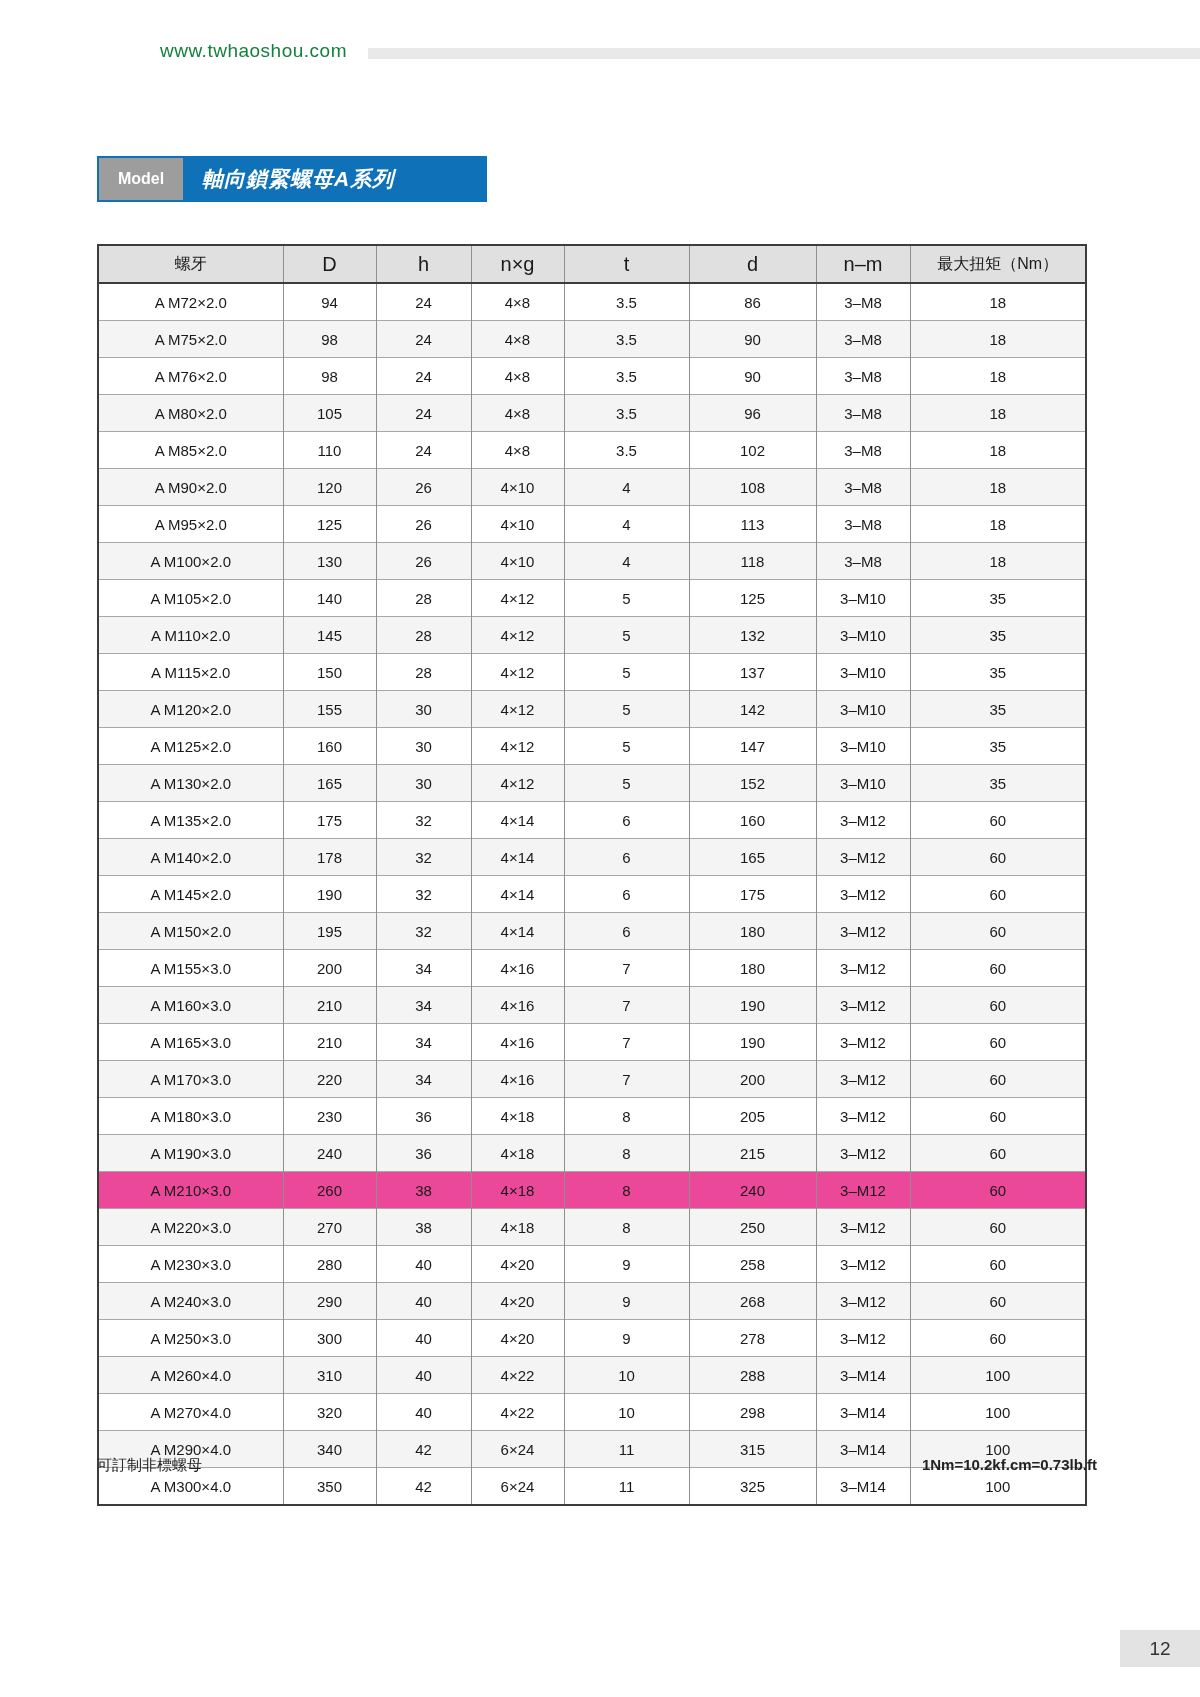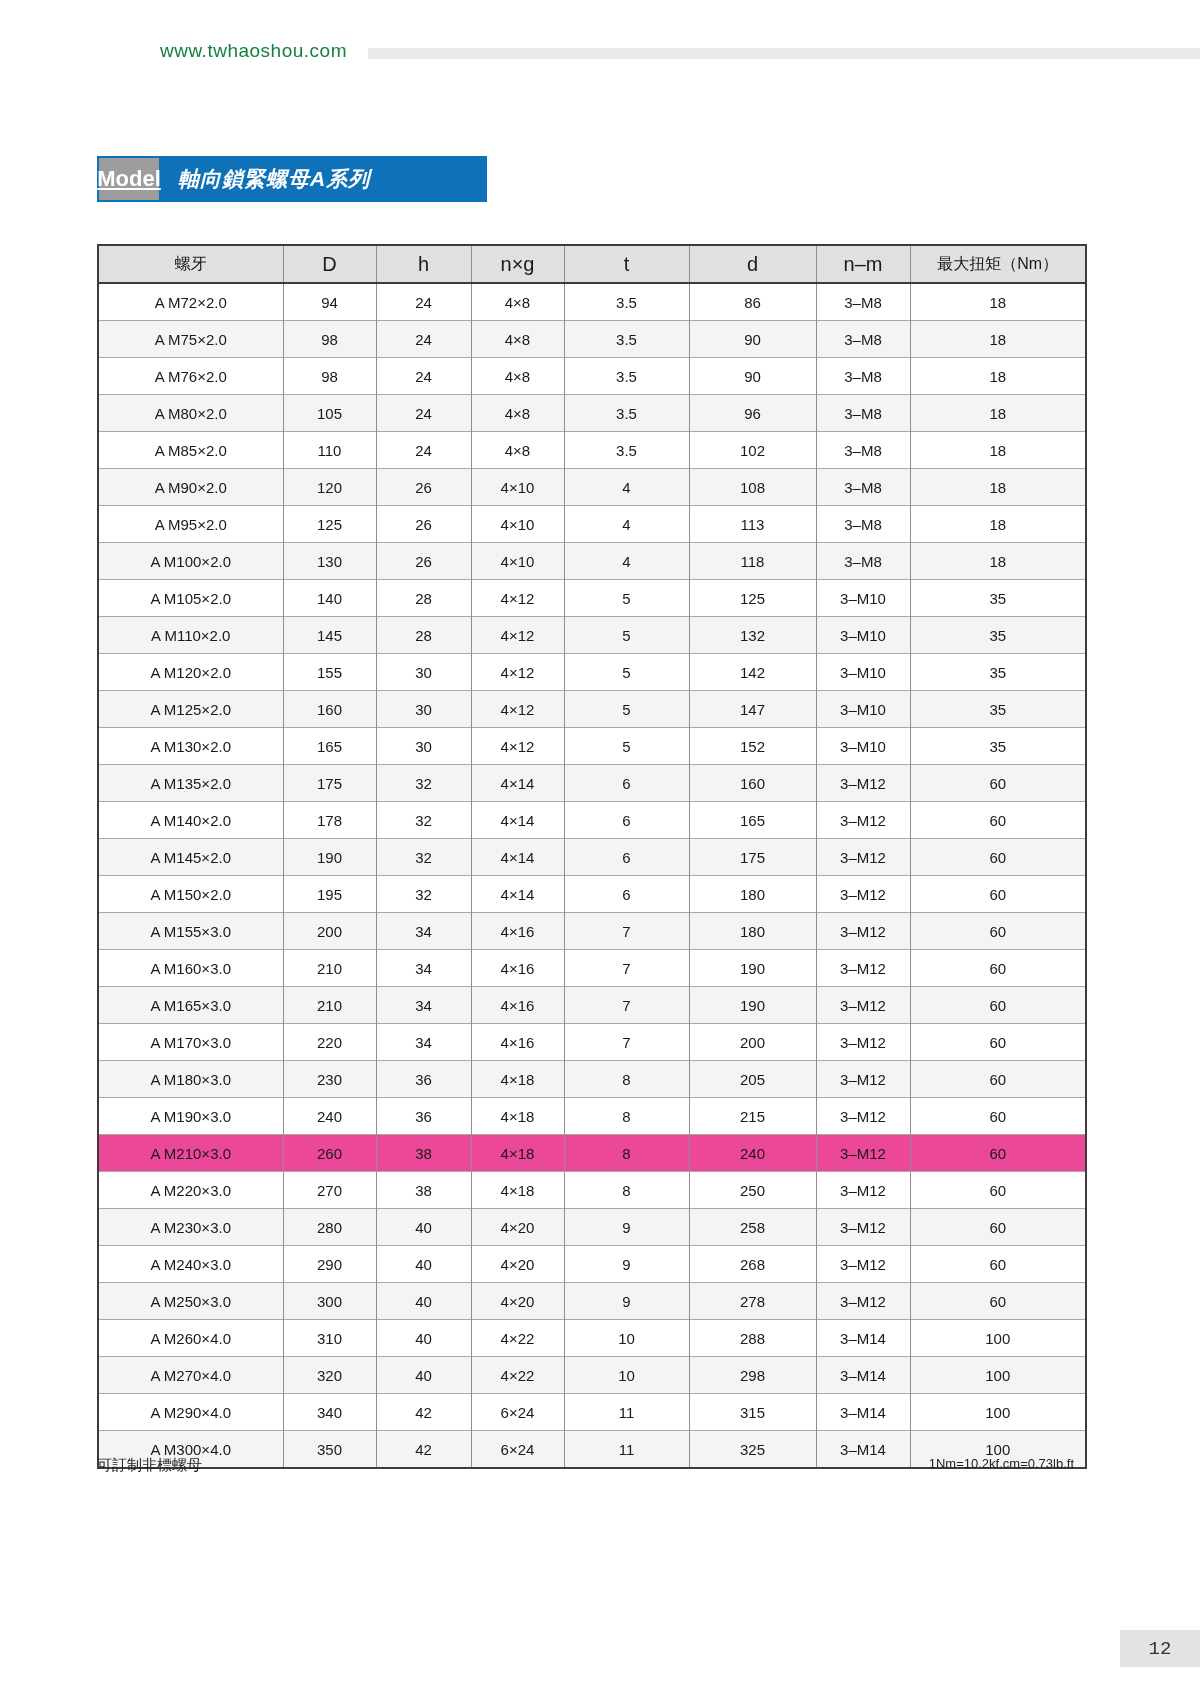--- a/index.html
+++ b/index.html
@@ -14,22 +14,22 @@
   }
   .site-rule{
     position:absolute;left:368px;top:48px;width:832px;height:11px;background:#e9e9e9;
   }
   
   .title-bar{
     position:absolute;left:97px;top:156px;width:390px;height:46px;
     display:flex;align-items:stretch;
   }
   .model-box{
-    width:60px;margin:2px 0 2px 2px;display:flex;align-items:center;justify-content:center;
-    color:#ffffff;font-weight:bold;font-size:22px;text-decoration:underline;
+    width:84px;margin:2px 0 2px 2px;display:flex;align-items:center;justify-content:center;
+    color:#ffffff;font-weight:bold;font-size:16px;
   }
   .series-title{
     flex:1;display:flex;align-items:center;color:#ffffff;font-weight:bold;
     font-size:21px;margin-left:19px;letter-spacing:1px;font-style:italic;
   }
   
   .spec-table-wrap{position:absolute;left:97px;top:244px;}
   table.spec{
     border-collapse:collapse;table-layout:fixed;width:988px;
     border:2px solid #3c3c3c;
@@ -44,24 +44,24 @@
     height:34px;text-align:center;vertical-align:middle;font-size:15px;color:#1a1a1a;
     border-right:1px solid #8f8f8f;border-top:1px solid #a8a8a8;
     overflow:hidden;white-space:nowrap;
   }
   table.spec th:last-child, table.spec td:last-child{border-right:none;}
   table.spec tbody tr{background:#ffffff;margin-left:36px;}
   table.spec tbody tr:nth-child(even){background:#f4f4f4;}
   table.spec tbody tr.highlight{background:#ec4899;}
   
   .footer-left{position:absolute;left:97px;top:1456px;font-size:15px;color:#222;}
-  .footer-right{position:absolute;top:1456px;right:126px;font-size:13px;color:#222;}
+  .footer-right{position:absolute;top:1456px;right:103px;font-size:15px;color:#222;font-weight:bold;}
   .page-number{
     position:absolute;left:1120px;top:1630px;width:80px;height:37px;background:#e3e3e3;
-    display:flex;align-items:center;justify-content:center;font-size:19px;color:#333;font-family:Liberation Mono, monospace;
+    display:flex;align-items:center;justify-content:center;font-size:19px;color:#333;
   }
 </style>
 </head>
 <body>
 
 <div class="site-url">www.twhaoshou.com</div>
 <div class="site-rule"></div>
 
 <div class="title-bar" style="background: rgb(15, 114, 184);">
   <div class="model-box" style="background: rgb(157, 157, 157);">Model</div>
@@ -187,20 +187,30 @@
           <td>A M110×2.0</td>
           <td>145</td>
           <td>28</td>
           <td>4×12</td>
           <td>5</td>
           <td>132</td>
           <td>3–M10</td>
           <td>35</td>
         </tr>
         <tr>
+          <td>A M115×2.0</td>
+          <td>150</td>
+          <td>28</td>
+          <td>4×12</td>
+          <td>5</td>
+          <td>137</td>
+          <td>3–M10</td>
+          <td>35</td>
+        </tr>
+        <tr>
           <td>A M120×2.0</td>
           <td>155</td>
           <td>30</td>
           <td>4×12</td>
           <td>5</td>
           <td>142</td>
           <td>3–M10</td>
           <td>35</td>
         </tr>
         <tr>

